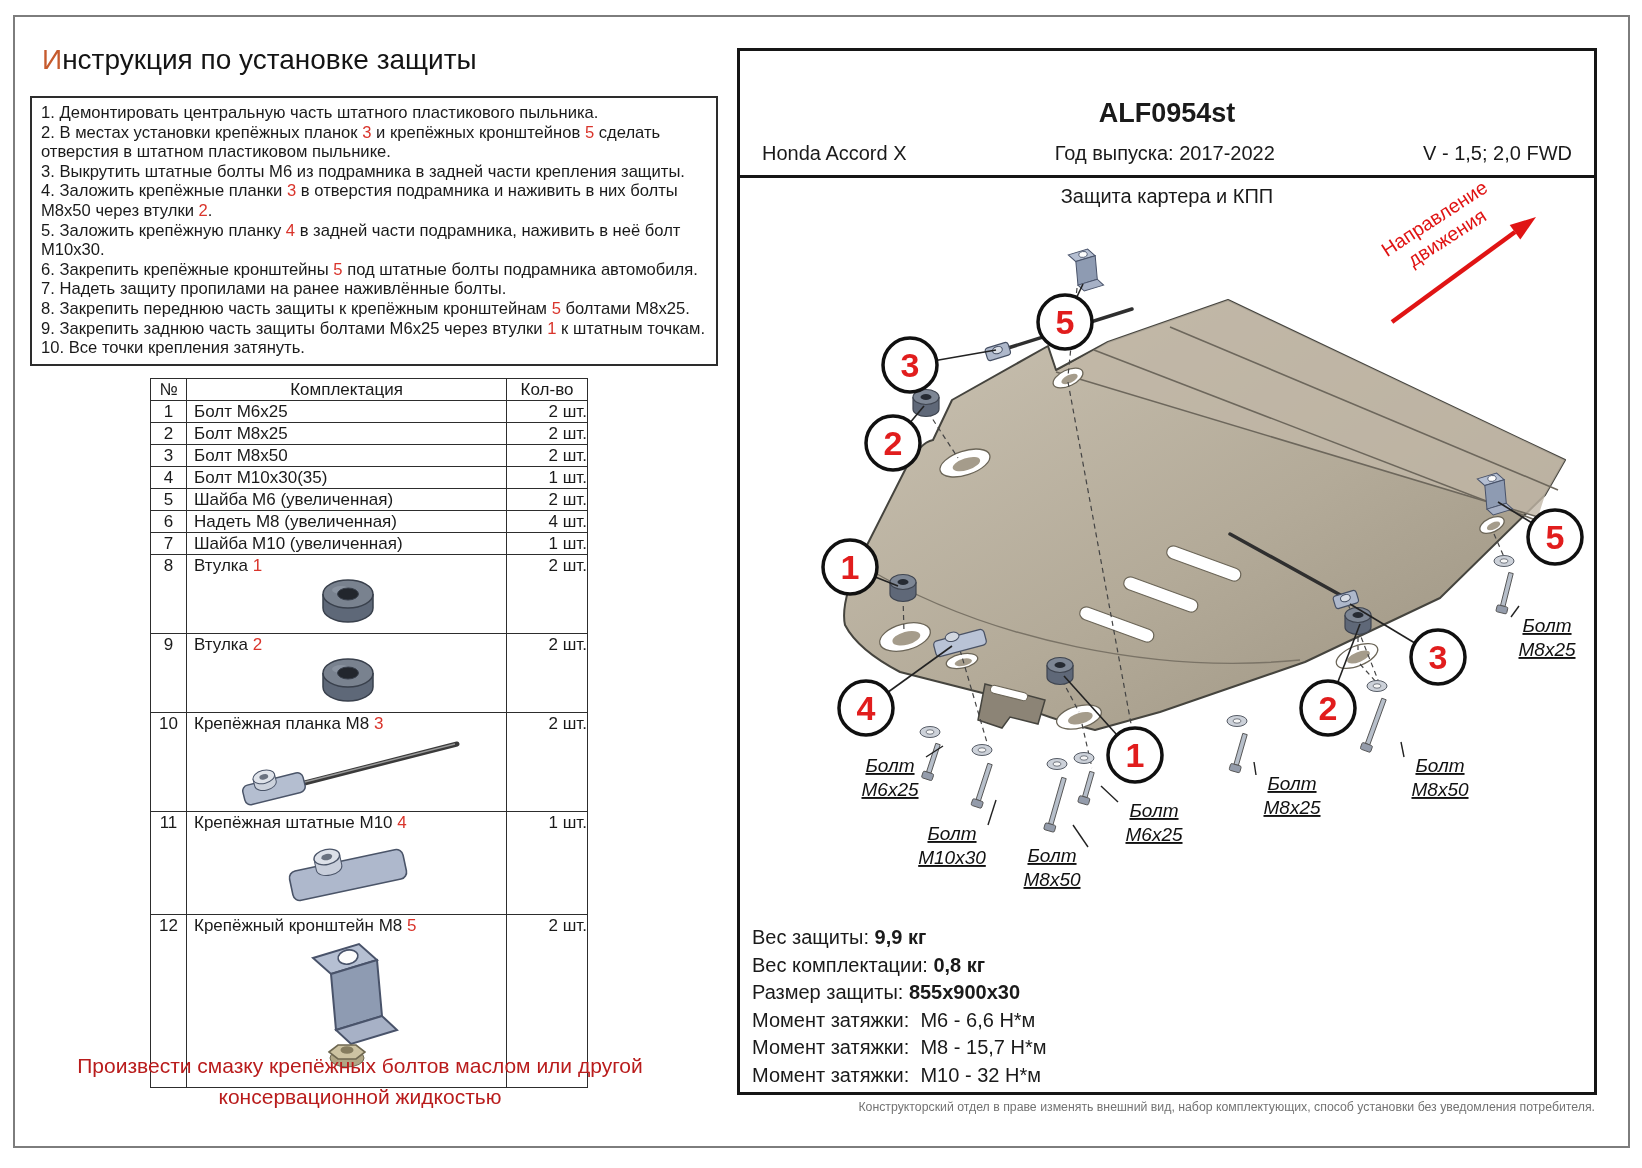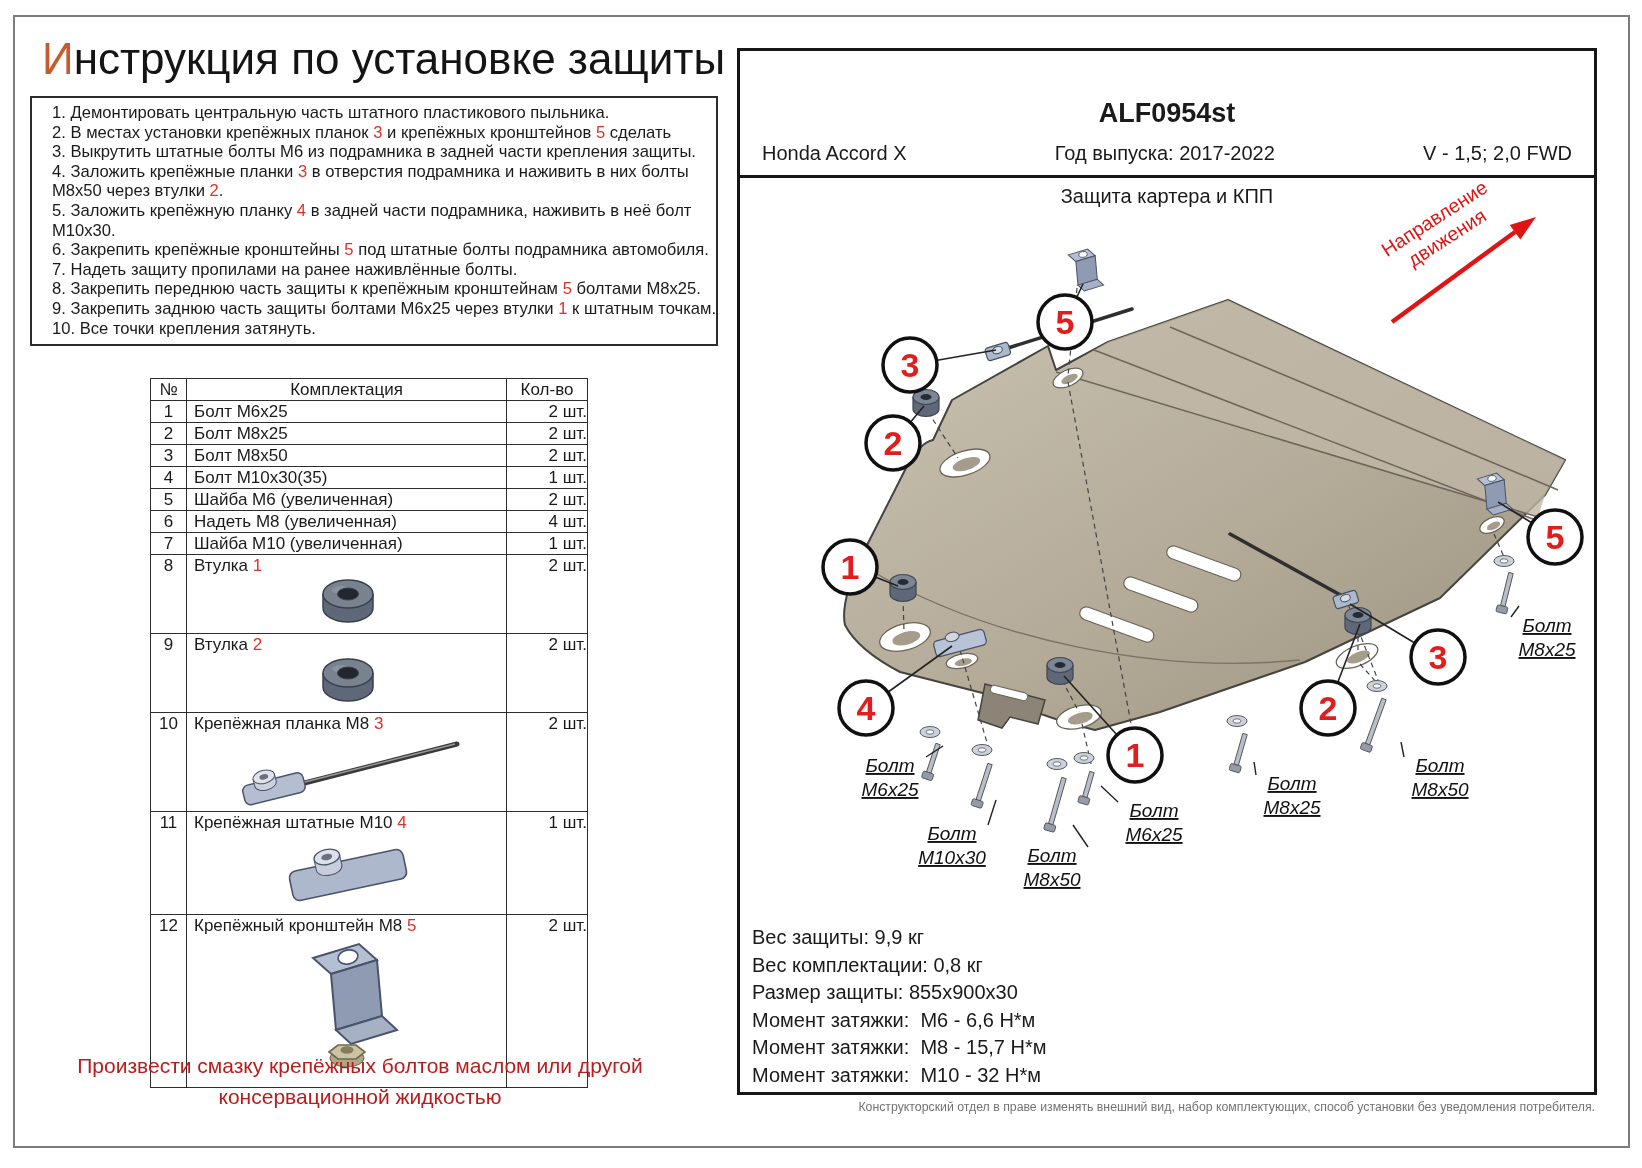--- a/index.html
+++ b/index.html
@@ -2,28 +2,28 @@
 <html><head>
 <meta charset="utf-8">
 <style>
   * { margin:0; padding:0; box-sizing:border-box; }
   html,body { background:#ffffff; }
   body { font-family:"Liberation Sans", sans-serif; color:#1a1a1a; }
   .page { position:relative; width:1642px; height:1168px; background:#fff; overflow:hidden; }
   .page-frame { position:absolute; left:13px; top:15px; width:1617px; height:1133px;
                 border:2px solid #7d7d7d; pointer-events:none; }
 
-  .doc-title { position:absolute; left:42px; top:34px; font-size:44px; font-weight:400;
+  .doc-title { position:absolute; left:42px; top:44px; font-size:28px; font-weight:400;
                letter-spacing:0; white-space:nowrap; color:#141414; }
   .doc-title .first { color:#c65b2e; }
 
   .instructions-box { position:absolute; left:30px; top:96px; width:688px;
                       border:2px solid #2d2d2d; background:#fff; padding:5px 8px 6px 9px;
                       font-size:16.6px; line-height:19.6px; }
-  .instr-line { white-space:nowrap;margin-left:11px; }
+  .instr-line { white-space:nowrap; }
   .red { color:#d9342b; }
 
   table.parts { position:absolute; left:150px; top:378px; width:437px;
                 border-collapse:collapse; font-size:17px; table-layout:fixed; }
   table.parts th, table.parts td { border:1.6px solid #2d2d2d; padding:0; }
   table.parts th { font-weight:400; height:22px; text-align:center; }
   table.parts td.num { text-align:center; vertical-align:top; padding-top:1px; }
   table.parts td.name { text-align:left; vertical-align:top; padding:1px 4px 0 7px; }
   table.parts td.qty { text-align:right; vertical-align:top; padding:1px 0 0 8px; }
   .part-img { text-align:center; }
@@ -34,21 +34,21 @@
   .right-box { position:absolute; left:737px; top:48px; width:860px; height:1047px;
                border:3px solid #161616; background:#fff; }
   .rb-code { text-align:center; font-size:27px; font-weight:700; padding-top:7px; height:44px;margin-top:40px; }
   .rb-row2 { display:flex; justify-content:space-between; align-items:center;
              padding:0 22px 10px 22px; font-size:20px; border-bottom:3px solid #161616;margin-top:7px; }
   .rb-subtitle { text-align:center; font-size:20px; padding-top:7px; }
 
   .drawing { position:absolute; left:740px; top:172px; width:854px; height:742px; }
 
   .specs { position:absolute; left:752px; top:924px; font-size:20px; line-height:27.5px; }
-  .specs b { font-weight:400; }
+  .specs b { font-weight:700; }
 
   .footer-note { position:absolute; left:737px; top:1100px; width:858px; text-align:right;
                  font-size:12.3px; color:#737373; }
 
   svg text.callout-num { font-family:"Liberation Sans",sans-serif; font-size:34px; font-weight:700;
                          fill:#e11d1d; text-anchor:middle; }
   svg text.bolt-label { font-family:"Liberation Sans",sans-serif; font-size:19px; font-style:italic;
                         fill:#111; text-anchor:middle; text-decoration:underline; }
   svg text.dir-label { font-family:"Liberation Sans",sans-serif; font-size:19.5px; fill:#e01414;
                        text-anchor:middle; }
@@ -59,20 +59,21 @@
 <div class="page">
   <div class="page-frame"></div>
 
   <div class="doc-title">
     <span class="first">И</span><span>нструкция по установке защиты</span>
   </div>
 
   <div class="instructions-box" id="instructions">
       <div class="instr-line"><span>1. Демонтировать центральную часть штатного пластикового пыльника.</span></div>
       <div class="instr-line"><span>2. В местах установки крепёжных планок </span><span class="red">3</span><span> и крепёжных кронштейнов </span><span class="red">5</span><span> сделать</span></div>
+      <div class="instr-line"><span>отверстия в штатном пластиковом пыльнике.</span></div>
       <div class="instr-line"><span>3. Выкрутить штатные болты М6 из подрамника в задней части крепления защиты.</span></div>
       <div class="instr-line"><span>4. Заложить крепёжные планки </span><span class="red">3</span><span> в отверстия подрамника и наживить в них болты</span></div>
       <div class="instr-line"><span>М8х50 через втулки </span><span class="red">2</span><span>.</span></div>
       <div class="instr-line"><span>5. Заложить крепёжную планку </span><span class="red">4</span><span> в задней части подрамника, наживить в неё болт</span></div>
       <div class="instr-line"><span>М10х30.</span></div>
       <div class="instr-line"><span>6. Закрепить крепёжные кронштейны </span><span class="red">5</span><span> под штатные болты подрамника автомобиля.</span></div>
       <div class="instr-line"><span>7. Надеть защиту пропилами на ранее наживлённые болты.</span></div>
       <div class="instr-line"><span>8. Закрепить переднюю часть защиты к крепёжным кронштейнам </span><span class="red">5</span><span> болтами М8х25.</span></div>
       <div class="instr-line"><span>9. Закрепить заднюю часть защиты болтами М6х25 через втулки </span><span class="red">1</span><span> к штатным точкам.</span></div>
       <div class="instr-line"><span>10. Все точки крепления затянуть.</span></div>

